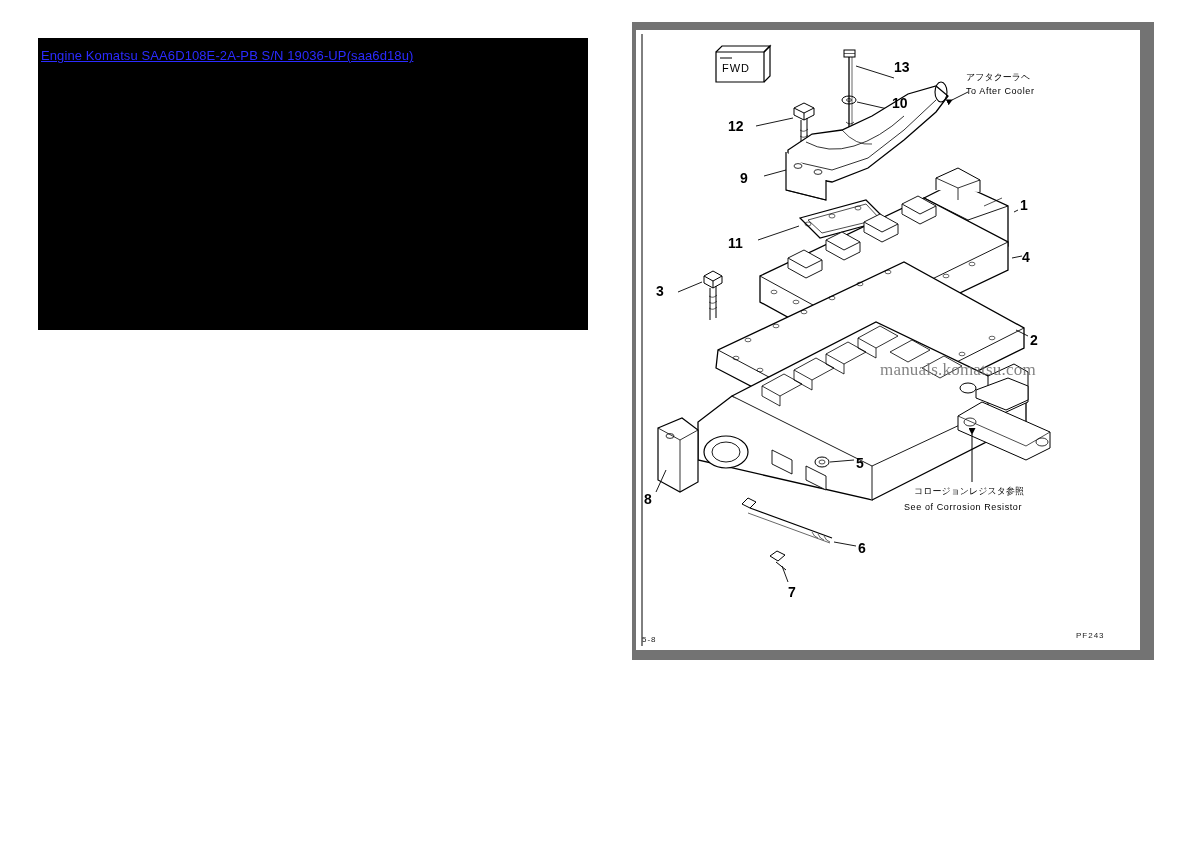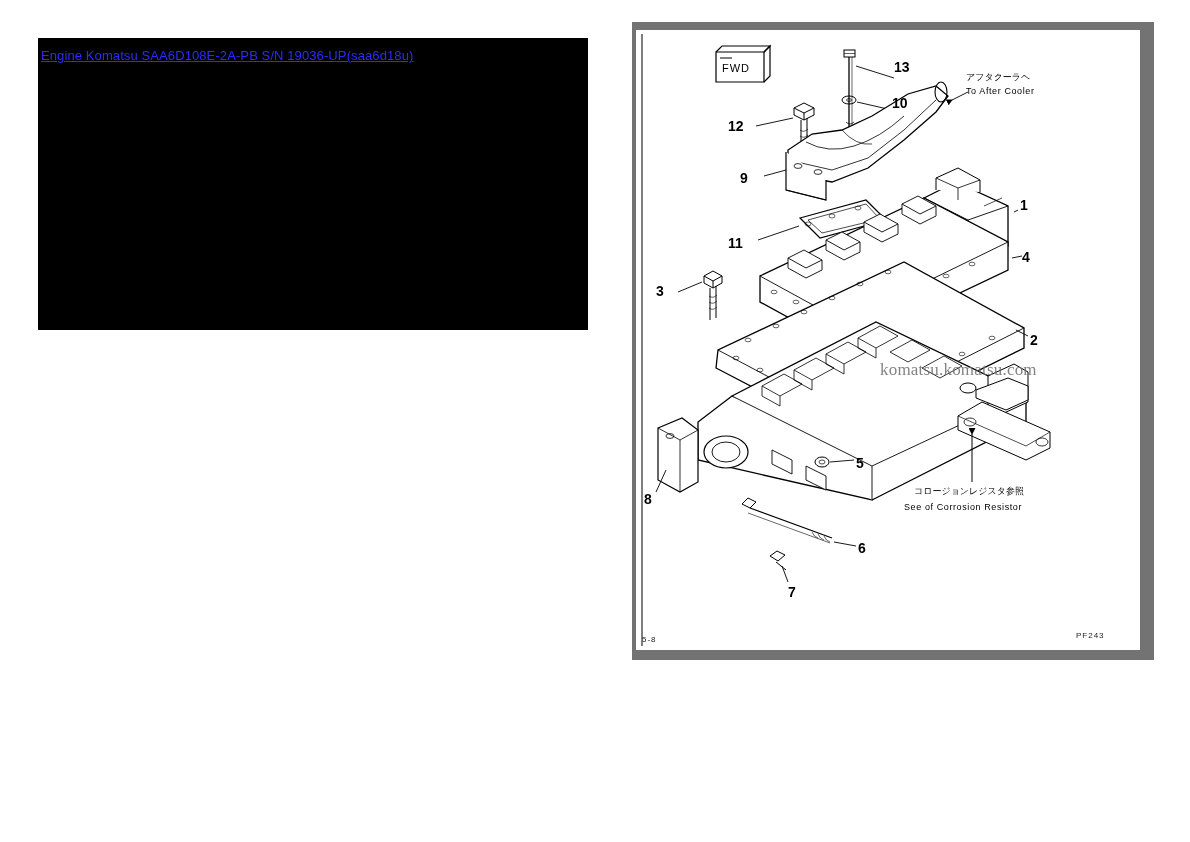--- a/index.html
+++ b/index.html
@@ -347,15 +347,15 @@
       </g>
       <g>
         <text class="dg-text anno-jp" x="278" y="464">コロージョンレジスタ参照</text>
         <text class="dg-text anno-en" x="268" y="480">See of Corrosion Resistor</text>
       </g>
 
       <text class="dg-text sheet-foot" x="6" y="612">5-8</text>
       <text class="dg-text sheet-foot" x="440" y="608">PF243</text>
     </svg>
 
-    <div id="watermark">komatsu.komatsu.com</div>
+    <div id="watermark">manuals.komatsu.com</div>
   </div>
 </div>
 
 </body></html>

